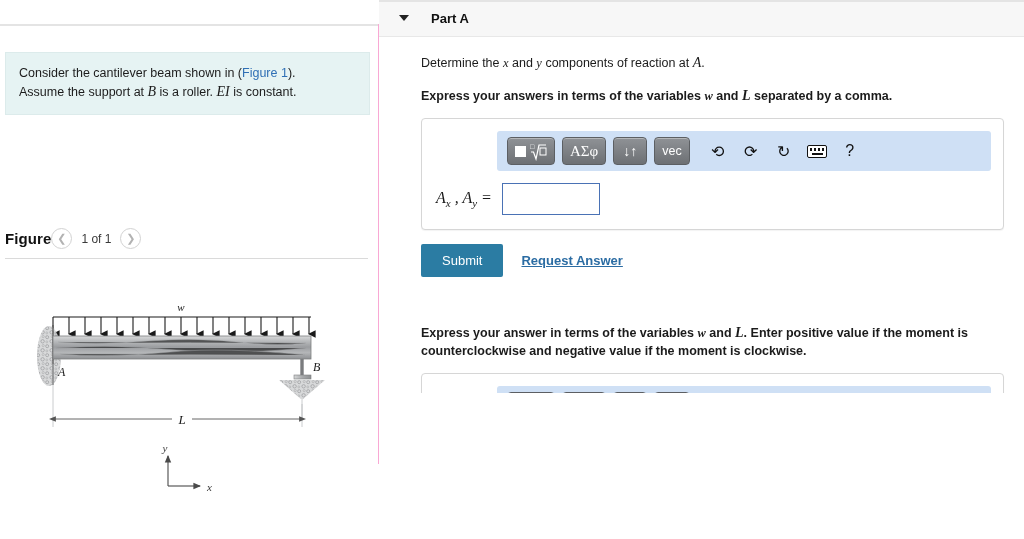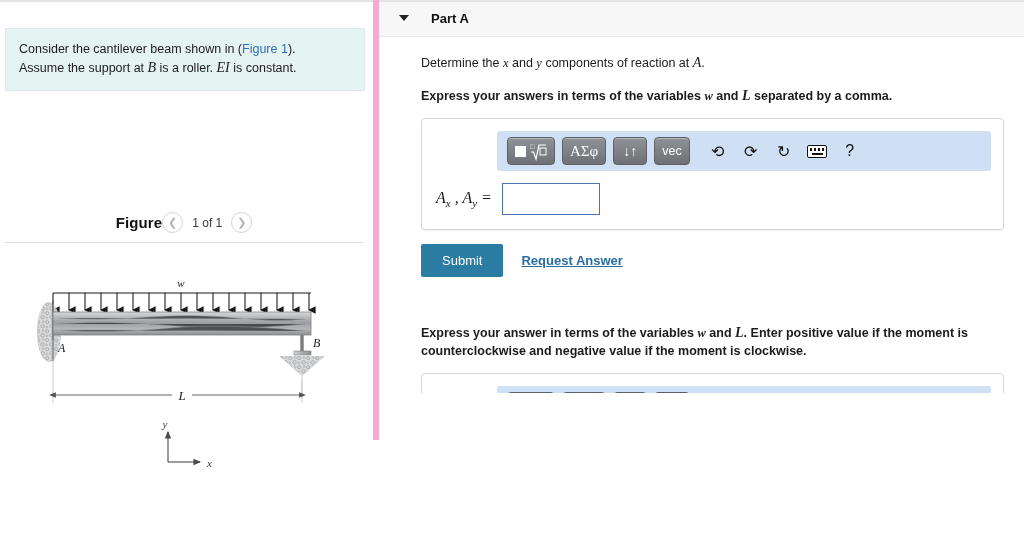--- a/index.html
+++ b/index.html
@@ -9,44 +9,45 @@
     background: #ffffff;
     font-family: "Liberation Sans", sans-serif;
     overflow: hidden;
   }
   .page { position: relative; width: 1024px; height: 539px; display: flex; }
 
   
   .left-panel {
     width: 379px; height: 440px;
     position: relative;
-    border-right: 6px solid #f9a8d4;
+    border-right: 1px solid #f9a8d4;
     background: #fff;
     flex: 0 0 379px;
+    margin-top: 24px;
   }
   .topline {
     position: absolute; top: 0; left: 0; right: 0;
     height: 2px; background: #e4e4e4;
   }
   .problem-box {
     margin: 28px 8px 0 5px;
     background: #e6f3f3;
     border: 1px solid #dcebeb;
     padding: 11px 13px 12px 13px;
     font-size: 12.5px;
     line-height: 1.45;
     color: #1c1c1c;
   }
   .mi { font-family: "Liberation Serif", serif; font-style: italic; font-size: 14px; }
   .mi-sm { font-family: "Liberation Serif", serif; font-style: italic; font-size: 12.5px; }
   .fig-link { color: #2f6fb5; text-decoration: none; }
 
   .figure-head {
-    position: absolute; top: 212px; left: 5px; right: 10px;
-    display: flex; align-items: center; justify-content: center;
+    position: absolute; top: 204px; left: 5px; right: 10px;
+    display: flex; align-items: center; justify-content: flex-start;
     padding-bottom: 9px;
     border-bottom: 1px solid #dadada;
   }
   .figure-title { font-size: 15px; font-weight: bold; color: #111; letter-spacing: .1px; }
   .fig-nav { display: flex; align-items: center; gap: 9px; }
   .nav-circle {
     width: 21px; height: 21px; border-radius: 50%;
     border: 1px solid #d2d2d2; background: #fff;
     display: flex; align-items: center; justify-content: center;
     color: #b2b2b2; font-size: 11px; line-height: 1;

